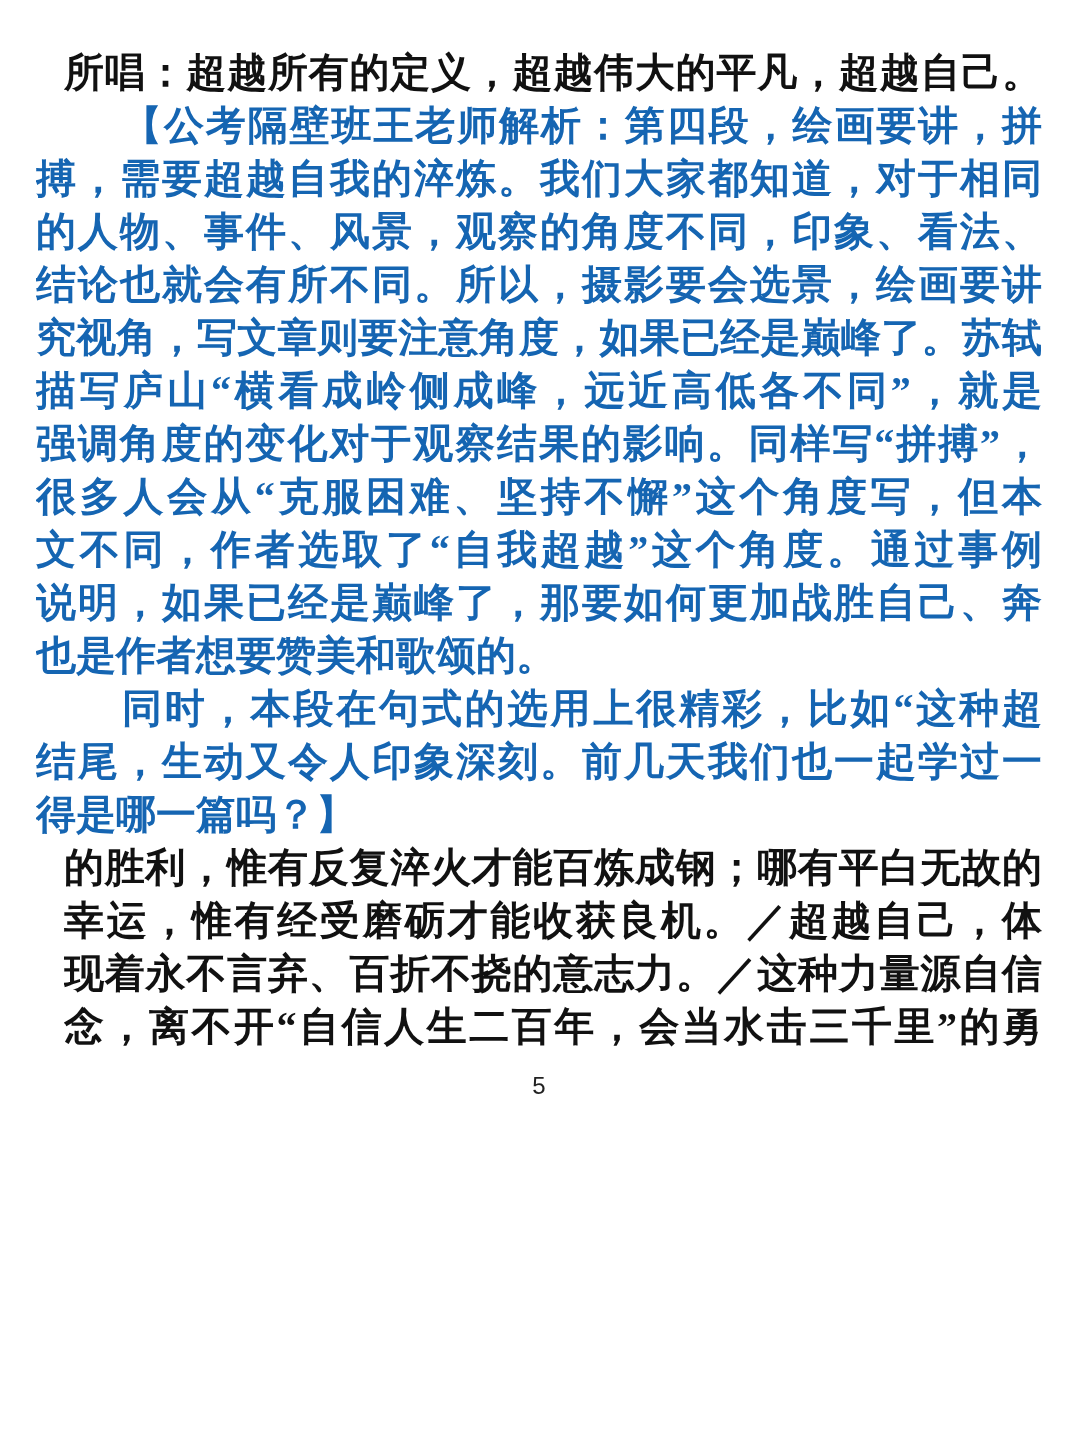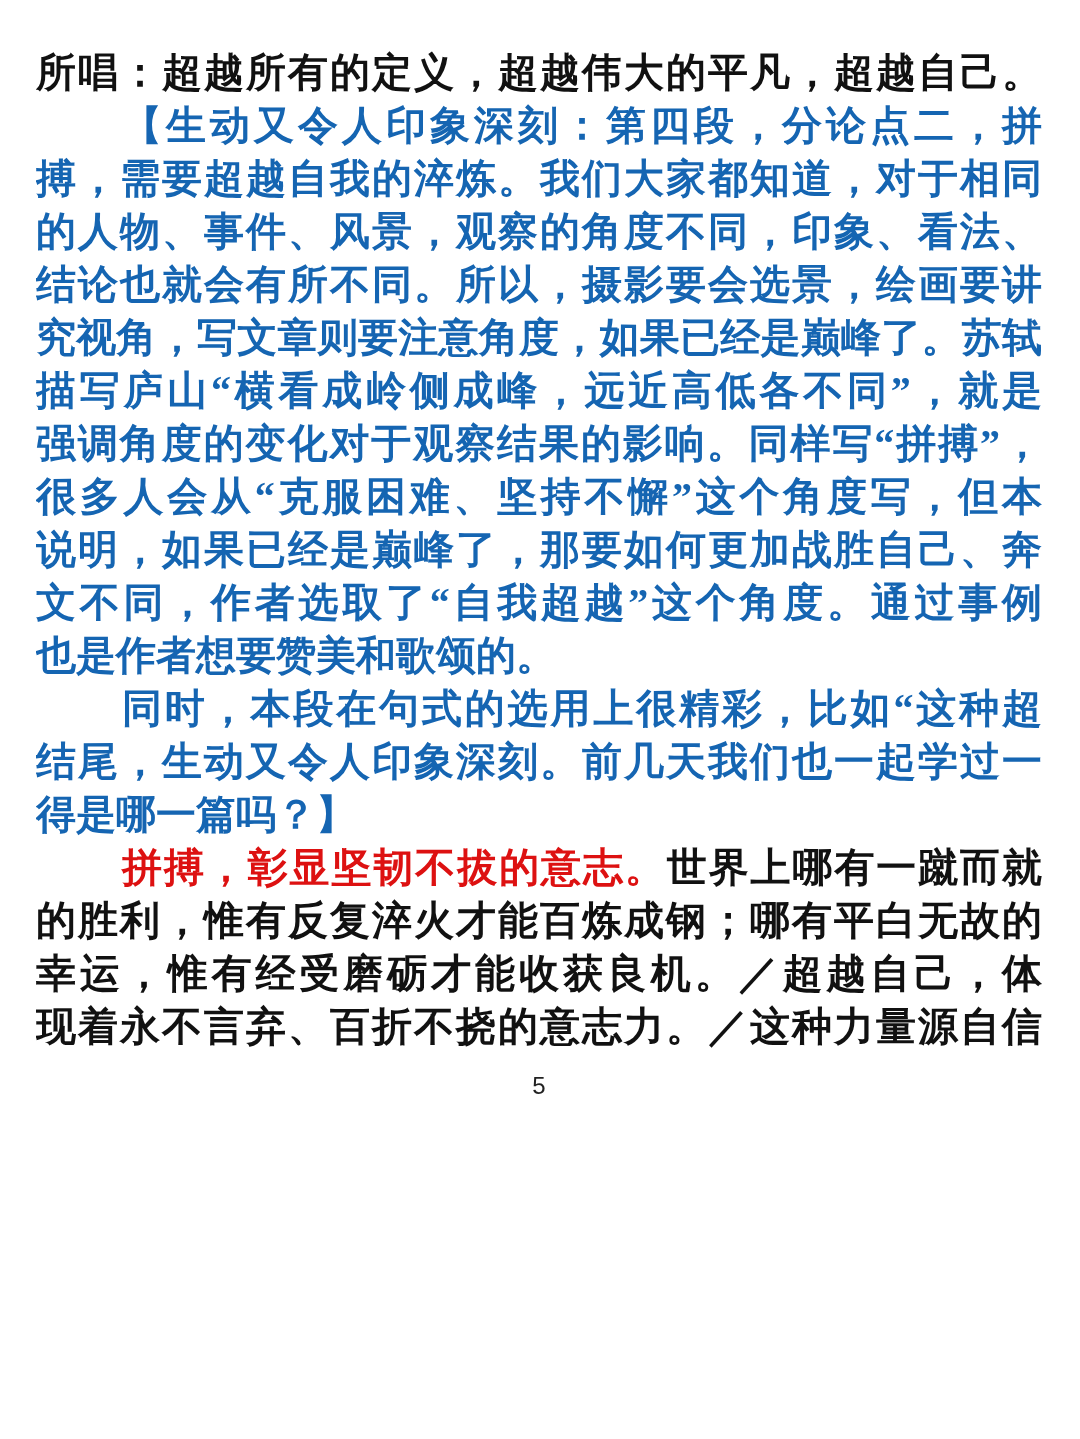--- a/index.html
+++ b/index.html
@@ -31,21 +31,21 @@
     overflow: hidden;
     white-space: nowrap;
   }
   .line.end {
     text-align-last: left;
   }
   .line.indent {
     padding-left: 86px;
   }
   .blue  { color: var(--blue, #1565B2); }
-  .black { color: var(--ink, #111111); }
+  .black { color: var(--ink, #111111); margin-left: 28px; }
   .red-lead {
     color: var(--red, #DD1111);
     font-weight: 700;
   }
   .footer {
     margin-top: 18px;
     text-align: center;
     font-family: "Liberation Sans", sans-serif;
     font-size: 24px;
     line-height: 30px;
@@ -53,42 +53,40 @@
   }
 </style>
 </head>
 <body>
 
 <div class="page">
 
   <div class="line black">所唱：超越所有的定义，超越伟大的平凡，超越自己。</div>
 
   <div>
-    <div class="line blue indent">【生动又令人印象深刻：第四段，分论点二，拼</div>
+    <div class="line blue indent">【公考隔壁班王老师解析：第四段，绘画要讲，拼</div>
     <div class="line blue">搏，需要超越自我的淬炼。我们大家都知道，对于相同</div>
     <div class="line blue">的人物、事件、风景，观察的角度不同，印象、看法、</div>
     <div class="line blue">结论也就会有所不同。所以，摄影要会选景，绘画要讲</div>
     <div class="line blue">究视角，写文章则要注意角度，如果已经是巅峰了。苏轼</div>
     <div class="line blue">描写庐山“横看成岭侧成峰，远近高低各不同”，就是</div>
     <div class="line blue">强调角度的变化对于观察结果的影响。同样写“拼搏”，</div>
     <div class="line blue">很多人会从“克服困难、坚持不懈”这个角度写，但本</div>
+    <div class="line blue">文不同，作者选取了“自我超越”这个角度。通过事例</div>
     <div class="line blue">说明，如果已经是巅峰了，那要如何更加战胜自己、奔</div>
-    <div class="line blue">文不同，作者选取了“自我超越”这个角度。通过事例</div>
     <div class="line blue end">也是作者想要赞美和歌颂的。</div>
     <div class="line blue indent">同时，本段在句式的选用上很精彩，比如“这种超</div>
     <div class="line blue">结尾，生动又令人印象深刻。前几天我们也一起学过一</div>
     <div class="line blue end">得是哪一篇吗？】</div>
   </div>
 
   <div>
-    <div class="line black indent">
-      <span class="red-lead">拼搏，彰显坚韧不拔的意志。</span><span>世界上哪有一蹴而就</span>
-    </div>
     <div class="line black">的胜利，惟有反复淬火才能百炼成钢；哪有平白无故的</div>
     <div class="line black">幸运，惟有经受磨砺才能收获良机。／超越自己，体</div>
     <div class="line black">现着永不言弃、百折不挠的意志力。／这种力量源自信</div>
+    <div class="line black">念，离不开“自信人生二百年，会当水击三千里”的勇</div>
   </div>
 
   <div class="footer">
     <span>5</span>
   </div>
 
 </div>
 
 </body></html>

